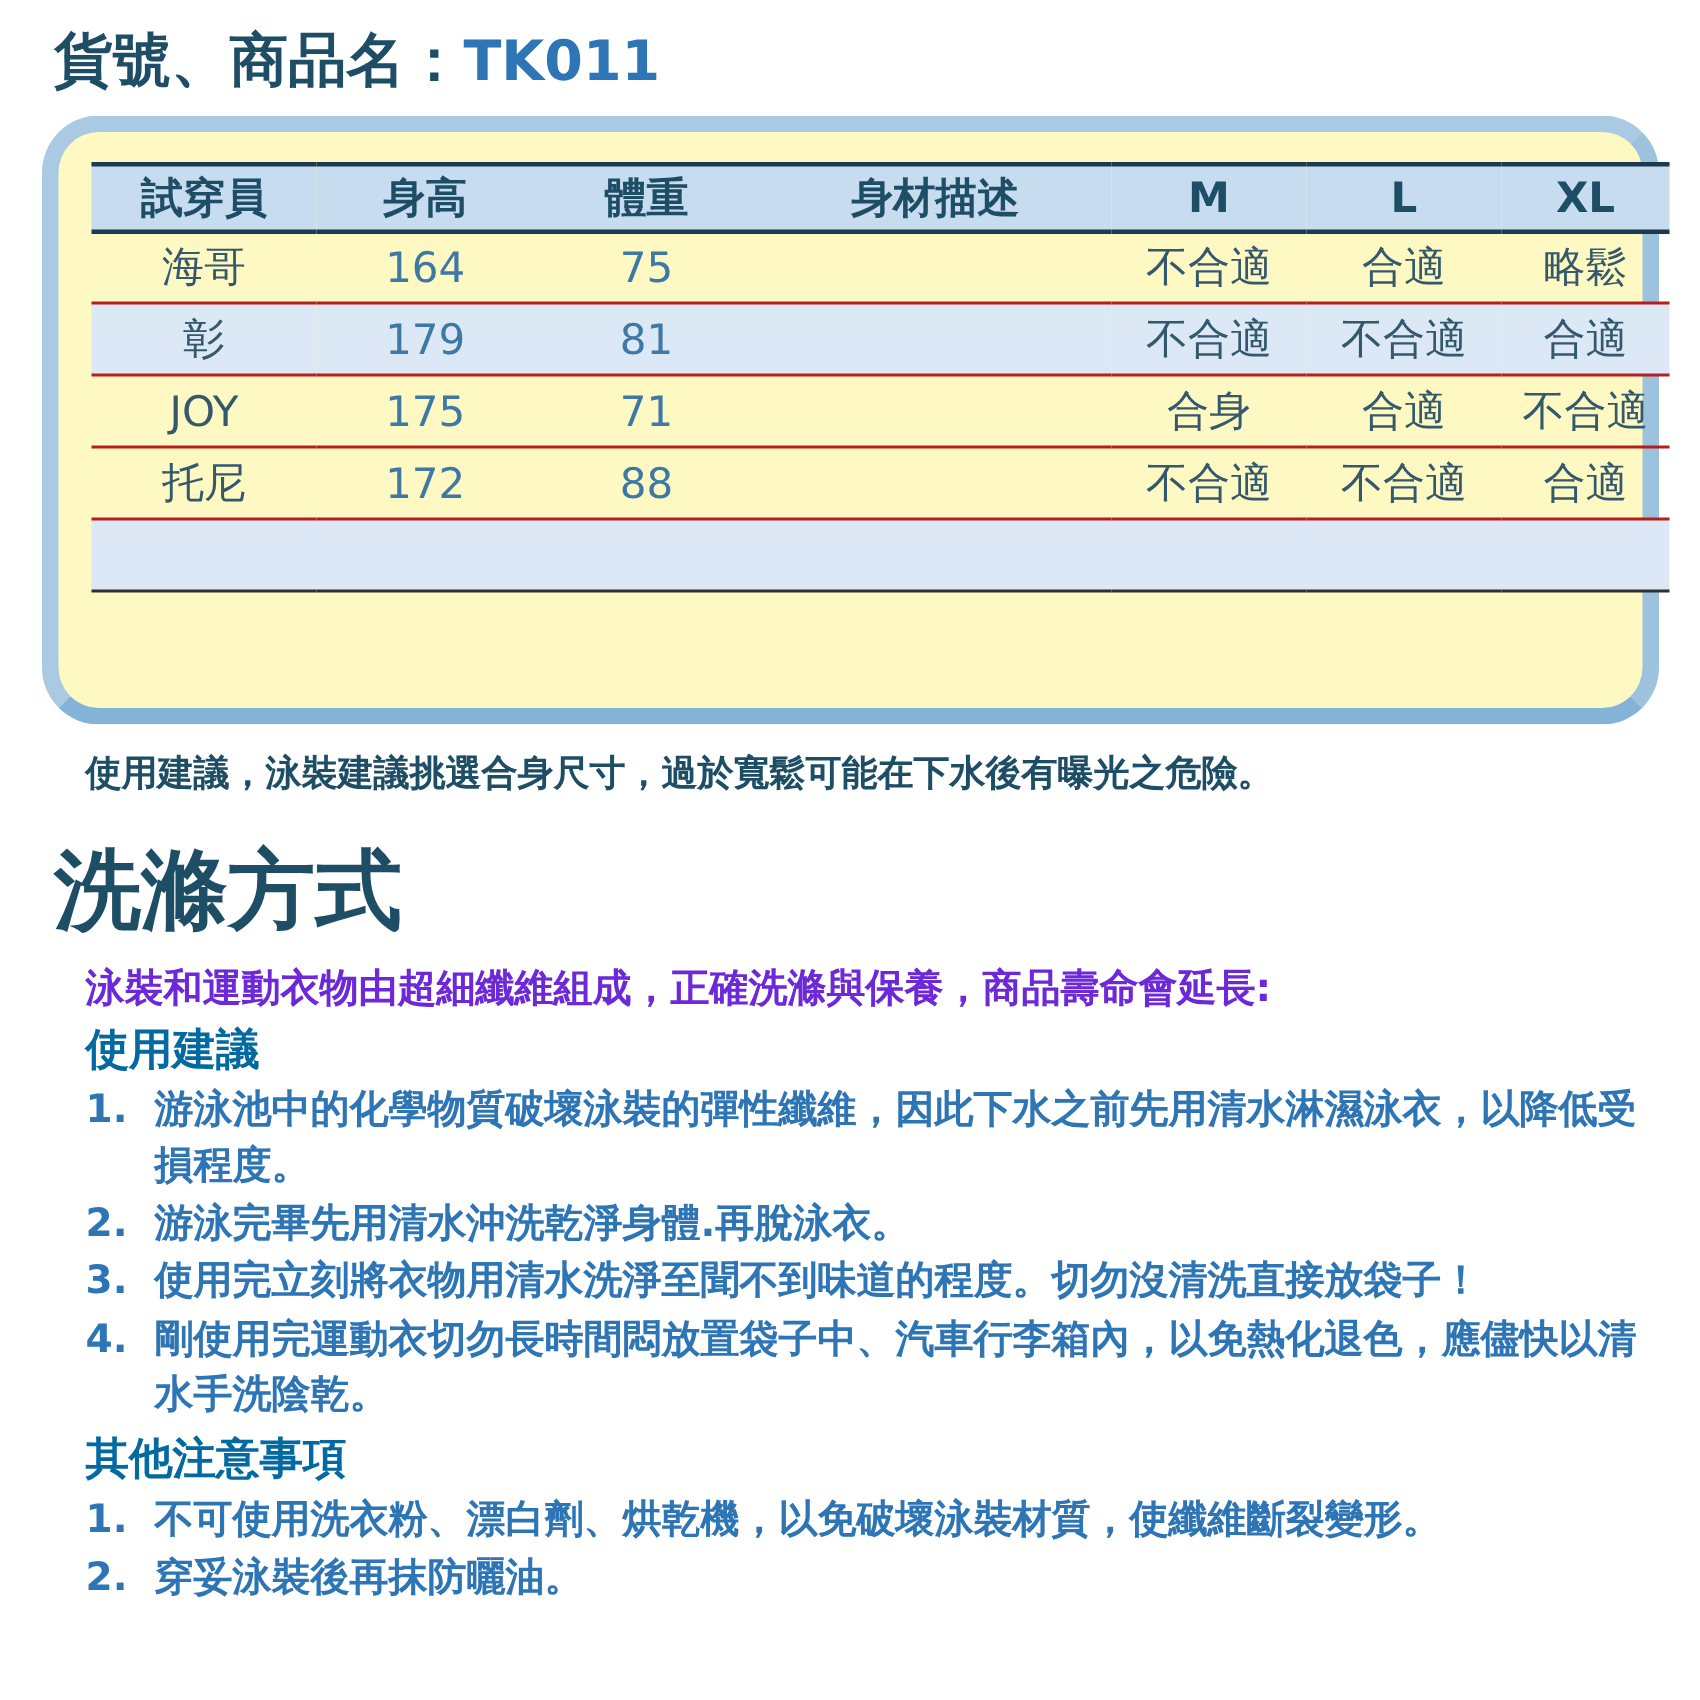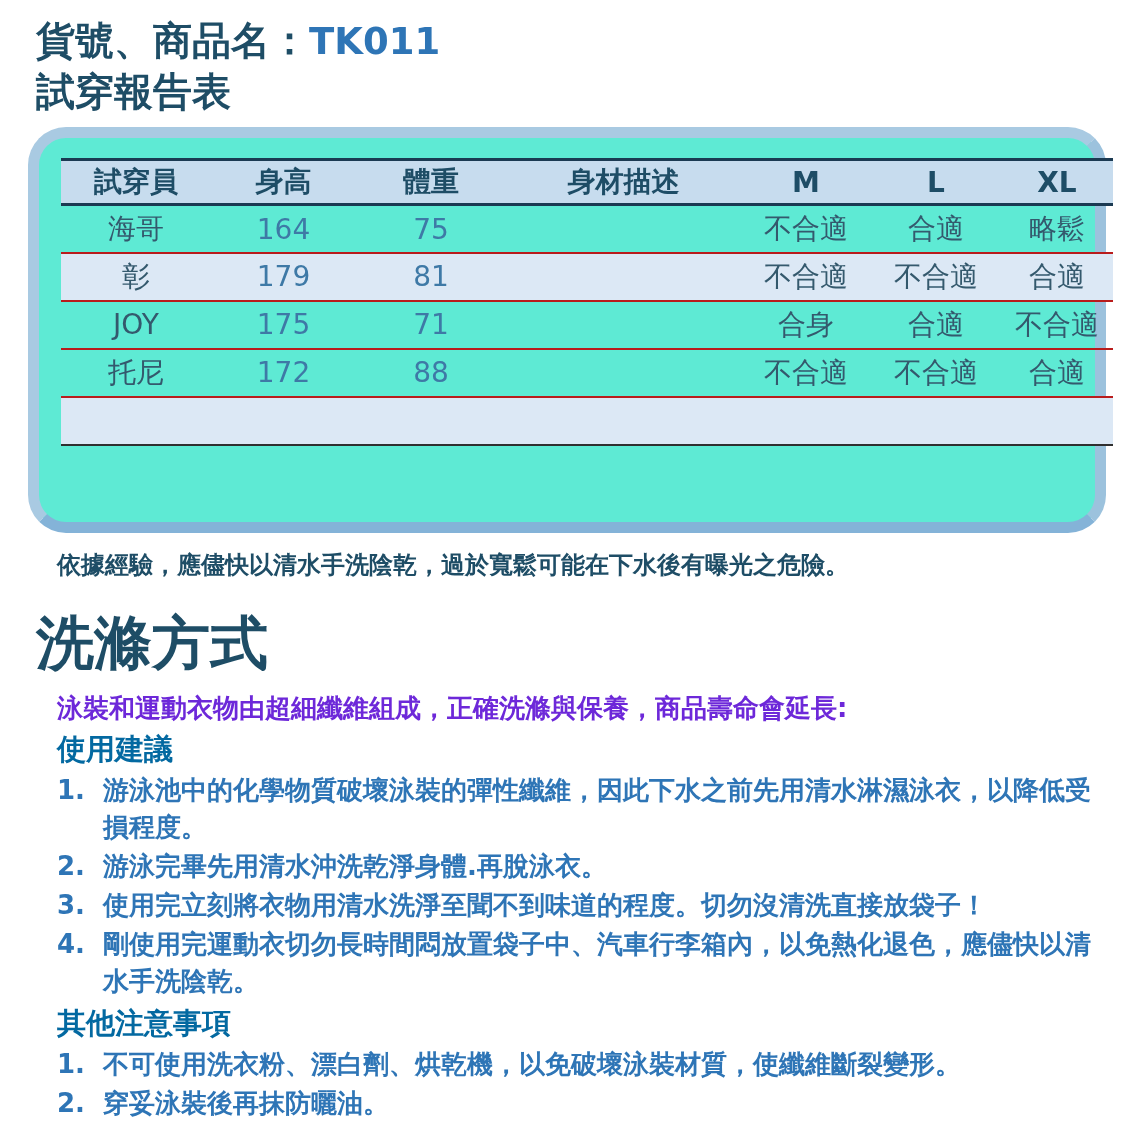--- a/index.html
+++ b/index.html
@@ -18,21 +18,21 @@
 
   
   .fit-container {
     margin:10px 0 0 28px;
     width:1078px; height:406px;
     border:11px solid #a9cae2;
     border-bottom-color:#84b3d8;
     border-right-color:#9cc2dd;
     border-radius:38px;
     padding:20px 22px 0 22px;
-    background:#5eead4;
+    background:#fef9c3;
   }
   table.fit-table {
     width:1012px;
     border-collapse:collapse;
     table-layout:fixed;
     font-size:28px;
   }
   table.fit-table col.c-name { width:150px; }
   table.fit-table col.c-h    { width:145px; }
   table.fit-table col.c-w    { width:150px; }
@@ -86,21 +86,20 @@
     line-height:1.42; margin:2px 0;
   }
   .num-item .li-num { width:46px; flex:0 0 46px; }
   .num-item .li-text { flex:1; }
 </style>
 </head>
 <body>
 
 <div class="title-block">
   <div class="title-line1"><span>貨號、商品名：</span><span class="title-code">TK011</span></div>
-  <div class="title-line2">試穿報告表</div>
 </div>
 
 <div class="fit-container">
   <table class="fit-table">
     <colgroup>
       <col class="c-name">
         <col class="c-h">
         <col class="c-w">
         <col class="c-desc">
         <col class="c-m">
@@ -156,21 +155,21 @@
         <td class="cell-fit">合適</td>
       </tr>
       <tr class="shaded empty-row">
         <td colspan="7"></td>
       </tr>
     </tbody>
   </table>
 </div>
 
 <div class="note">
-  <div>依據經驗，應儘快以清水手洗陰乾，過於寬鬆可能在下水後有曝光之危險。</div>
+  <div>使用建議，泳裝建議挑選合身尺寸，過於寬鬆可能在下水後有曝光之危險。</div>
 </div>
 
 <div class="wash-heading">洗滌方式</div>
 
 <div class="wash-intro">泳裝和運動衣物由超細纖維組成，正確洗滌與保養，商品壽命會延長:</div>
 
 <div class="sub-heading">使用建議</div>
 
 <div class="num-list">
   <div class="num-item">

